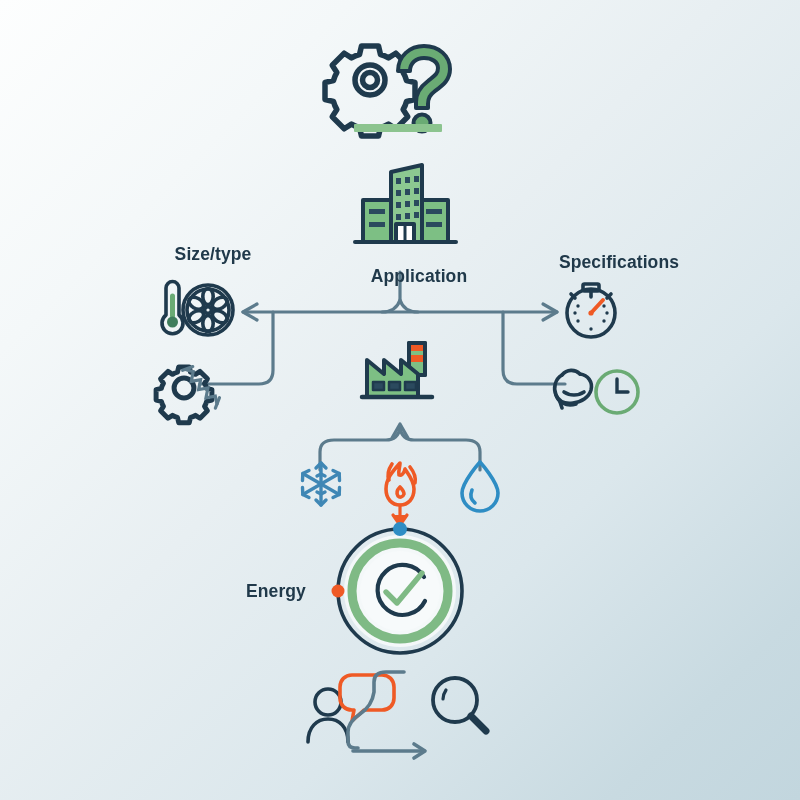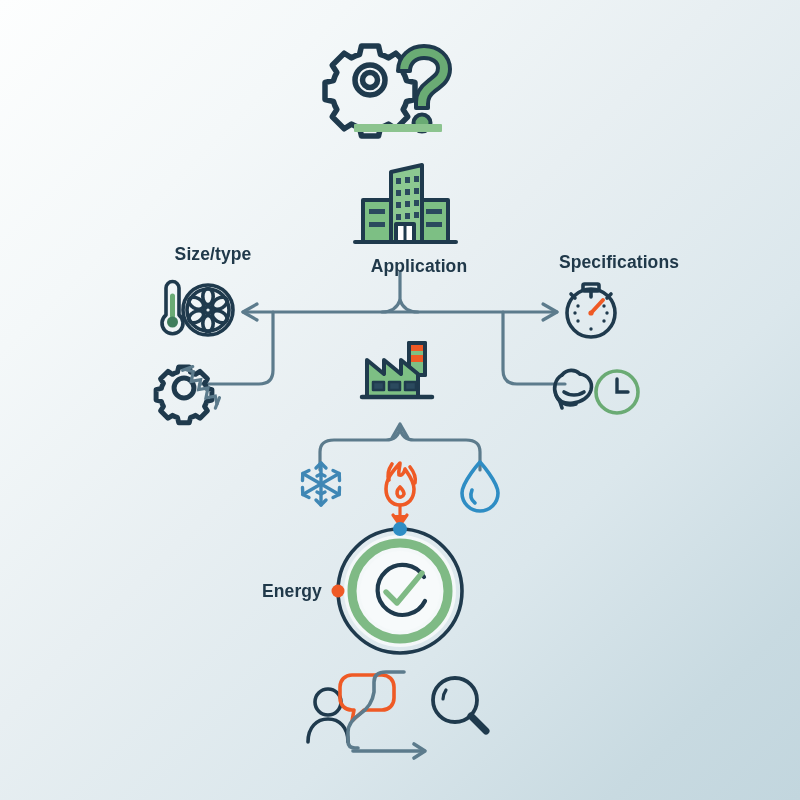--- a/index.html
+++ b/index.html
@@ -314,20 +314,20 @@
     <g fill="none" stroke="#1f3a4d" stroke-width="3.8" stroke-linecap="round" stroke-linejoin="round">
       <circle cx="455" cy="700" r="22"></circle>
       <path d="M446 690 C444 693 443 696 443 699" stroke-width="3.2"></path>
       <path d="M471 716 L486 731" stroke-width="7"></path>
     </g>
   </svg>
 
   <div class="layer">
     <div class="label c" style="left:193px; top:244px;">Size/type</div>
 
-    <div class="label c" style="left:399px; top:256px;">Application</div>
+    <div class="label c" style="left:399px; top:266px;">Application</div>
 
     <div class="label c" style="left:599px; top:252px;">Specifications</div>
 
-    <div class="label" style="left:262px; top:581px;">Energy</div>
+    <div class="label" style="left:246px; top:581px;">Energy</div>
   </div>
 
 </div>
 
 </body></html>

